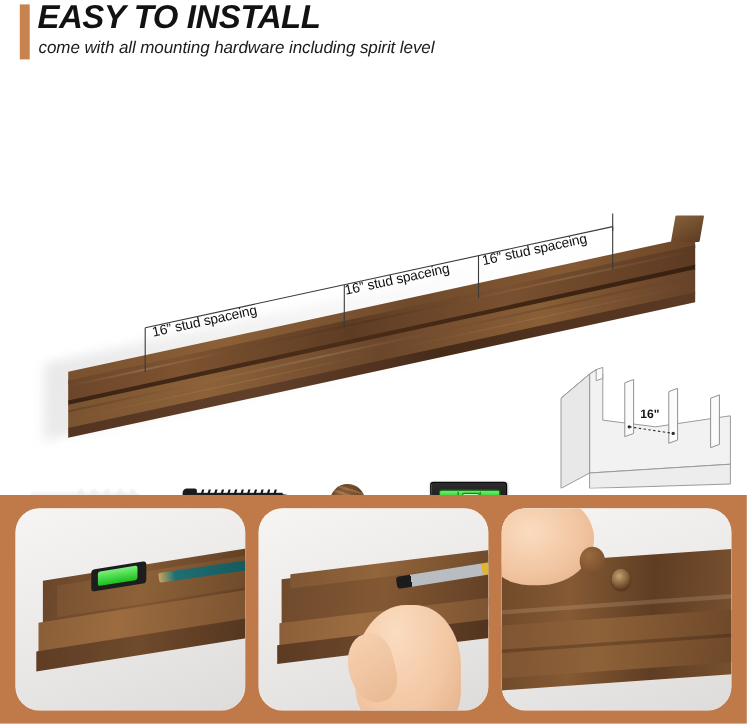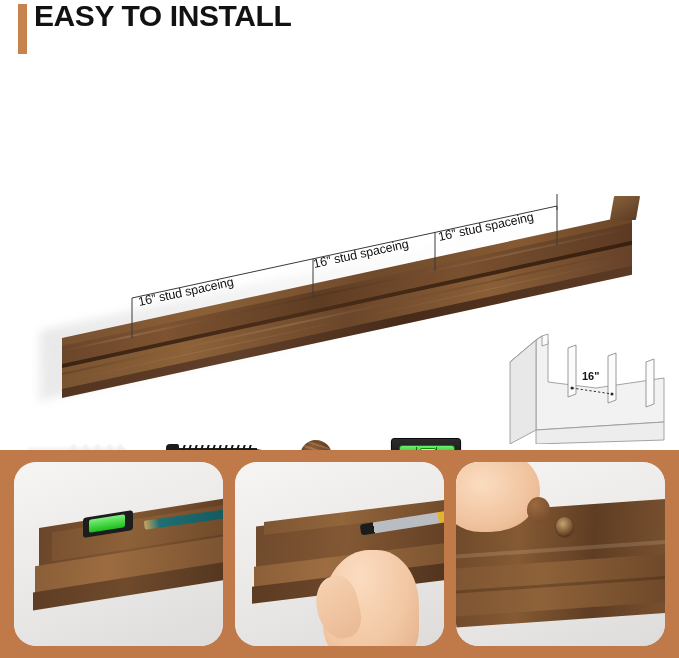--- a/index.html
+++ b/index.html
@@ -5,21 +5,21 @@
   html,body{margin:0;padding:0;}
   body{
     width:679px;height:658px;
     background:#ffffff;
     font-family:"Liberation Sans",sans-serif;
     overflow:hidden;
     position:relative;
     -webkit-font-smoothing:antialiased;
   }
   
-  #header{position:absolute;left:0;top:0;width:679px;height:70px;}
+  #header{position:absolute;left:0;top:0;width:679px;height:70px;font-style:italic;}
   #accent-bar{position:absolute;left:18px;top:4px;width:9px;height:50px;background:#c8824d;}
   #title{position:absolute;left:34px;top:-1px;font-size:30px;font-weight:bold;color:#121212;letter-spacing:-0.4px;white-space:nowrap;}
   #subtitle{position:absolute;left:35px;top:35px;font-size:15.5px;color:#1b1b1b;white-space:nowrap;letter-spacing:-0.1px;}
 
   
   #stage{position:absolute;left:0;top:70px;width:679px;height:380px;background:#ffffff;overflow:hidden;}
 
   
   #shelf-group{position:absolute;left:0;top:0;width:679px;height:300px;}
   
@@ -174,20 +174,21 @@
   #p3-hand{position:absolute;left:-6%;top:-6%;width:46%;height:44%;background:radial-gradient(ellipse at 40% 40%,#fbdcc0,#f0c39e 60%,#dfa981);border-radius:30% 44% 52% 40%/34% 48% 52% 38%;}
   #p3-sticker{position:absolute;left:34%;top:19%;width:11%;height:14%;border-radius:50%;background:radial-gradient(circle at 34% 30%,#9a6a3f,#6f4628);}
   #p3-hole{position:absolute;left:48%;top:30%;width:8%;height:10%;border-radius:50%;background:radial-gradient(circle at 40% 35%,#c6a271,#6a4526 70%,#3e2613);box-shadow:0 1px 2px rgba(0,0,0,0.4);}
 </style>
 </head>
 <body>
 
 <div id="header">
   <div id="accent-bar"></div>
   <div id="title">EASY TO INSTALL</div>
+  <div id="subtitle">come with all mounting hardware including spirit level</div>
 </div>
 
 <div id="stage">
 
   <div id="shelf-group">
     <div id="shelf-shadow"></div>
     <div id="shelf-endcap"></div>
     <div id="shelf-top"></div>
     <div id="shelf-back"></div>
     <div class="grain" id="grain-a"></div>

